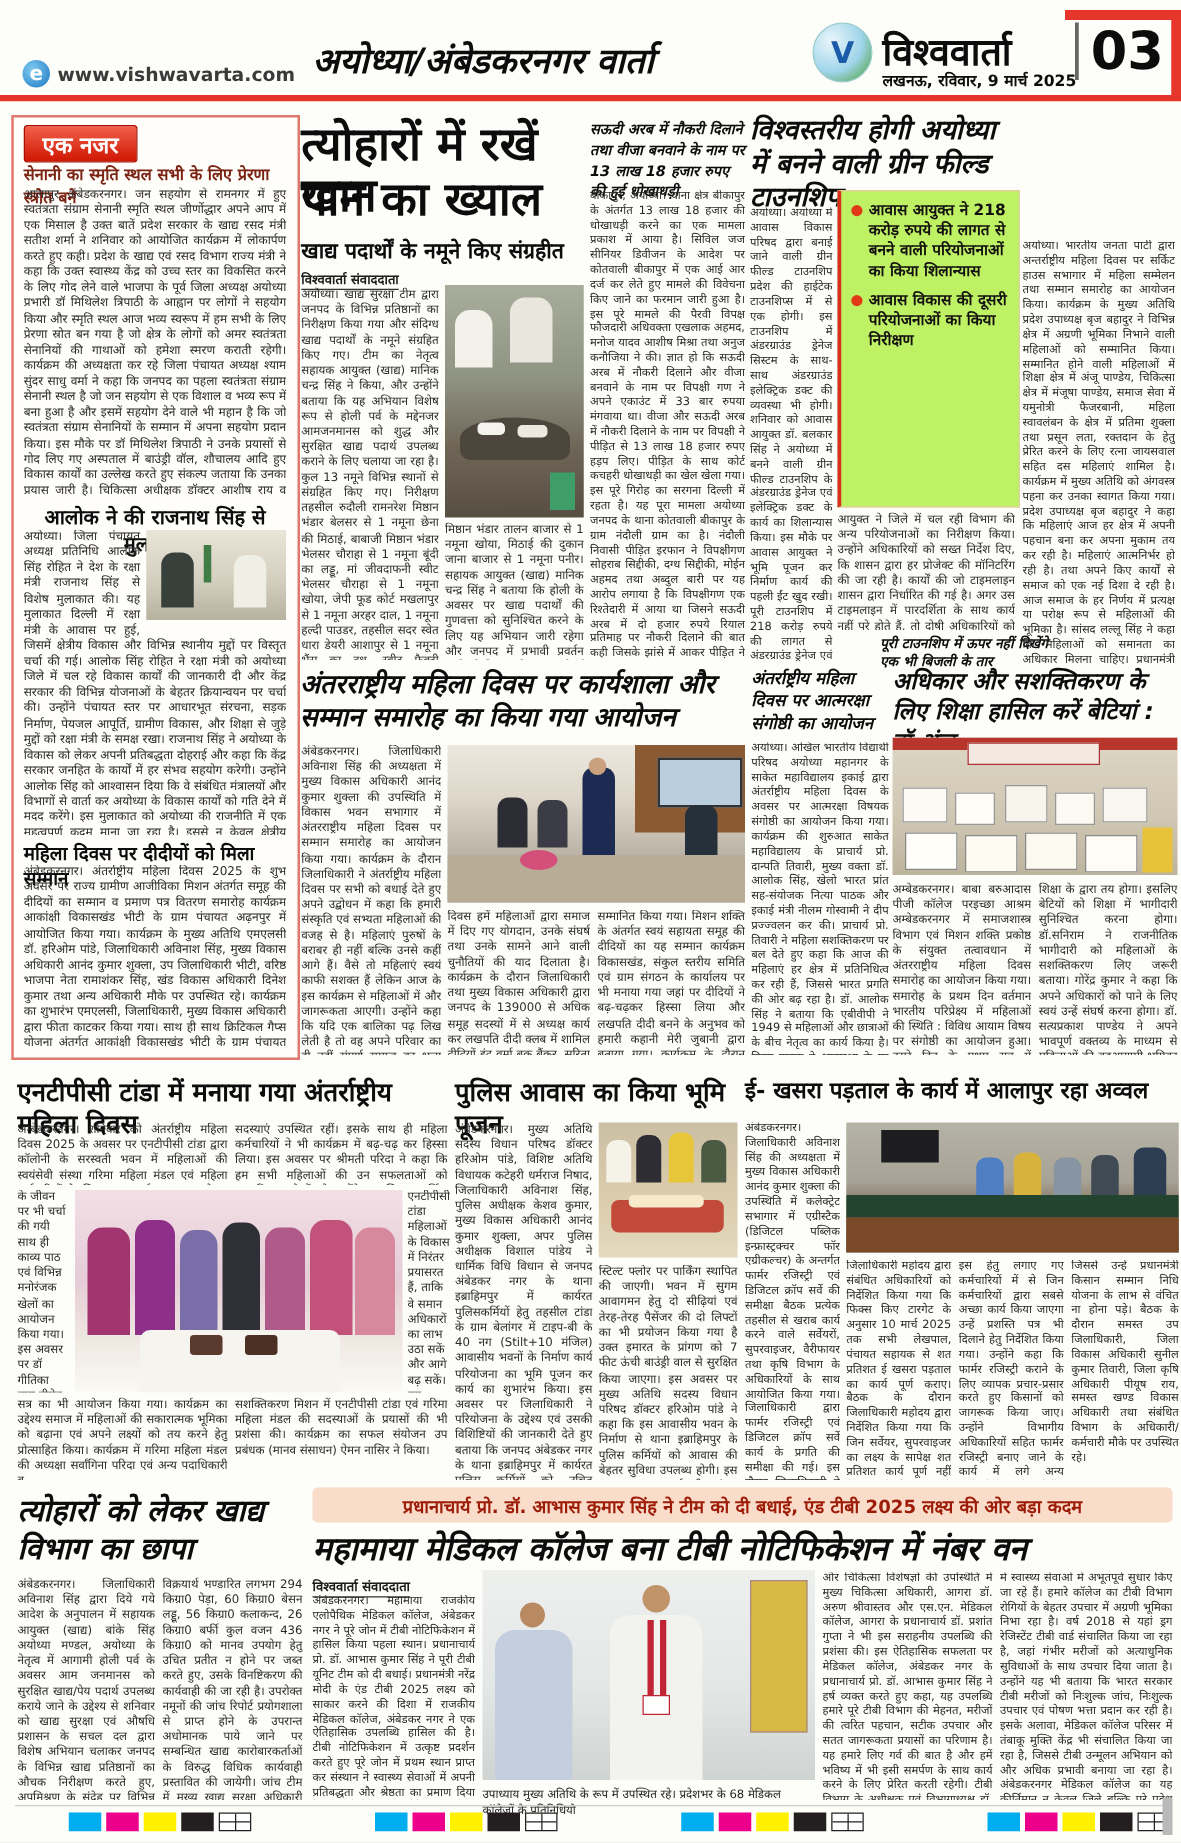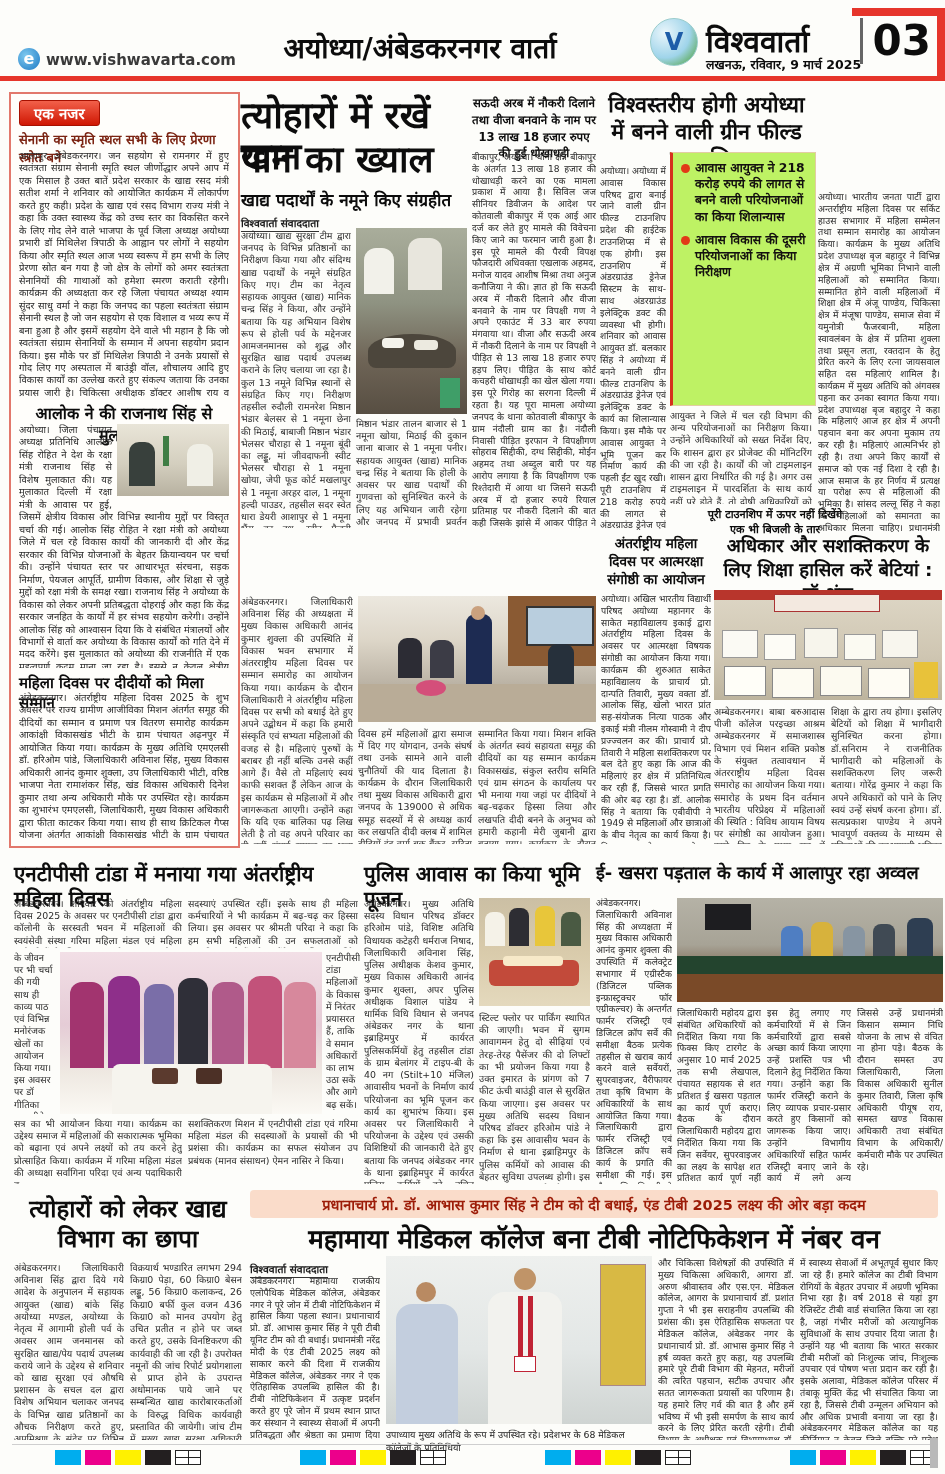--- a/index.html
+++ b/index.html
@@ -2,37 +2,37 @@
 <html><head>
 <meta charset="utf-8">
 <style>
   html,body{margin:0;padding:0;background:#e8e8e8;}
   #page{position:relative;width:945px;height:1474px;margin:0 auto;background:#fdfdfa;
         font-family:"DejaVu Sans","Liberation Sans",sans-serif;color:#1c1c1c;
         overflow:hidden;border-right:1px solid #d6d6d6;}
   .abs{position:absolute;}
   .bt{font-size:9.4px;line-height:1.3;text-align:justify;color:#2a2a2a;overflow:hidden;}
   .hd{font-weight:bold;color:#0c0c0c;}
-  .ctr{text-align:center;}
+  .ctr{font-style:italic;}
   .byline{font-weight:bold;font-size:10.5px;border-bottom:1px solid #333;display:inline-block;padding-bottom:1px;}
   .ph{position:absolute;overflow:hidden;background:#c9c3b4;}
   .ph div{position:absolute;}
   
   .red-rule{position:absolute;left:0;right:0;height:5px;background:#e6352b;}
   .pageno-frame{position:absolute;border-top:8px solid #e6352b;border-right:8px solid #e6352b;}
   .eicon{display:inline-block;width:22px;height:22px;border-radius:50%;
          background:radial-gradient(circle at 35% 35%,#7ec9ef,#1d79c4);color:#fff;
          font-weight:bold;font-size:16px;text-align:center;line-height:21px;vertical-align:middle;}
   .globe{position:absolute;width:46px;height:46px;border-radius:50%;
          background:radial-gradient(circle at 30% 30%,#eaf6fb,#9fd4ea 55%,#58a84f 90%);
          border:1px solid #9cc;color:#1d5ca8;font-weight:bold;font-size:24px;text-align:center;line-height:46px;}
   
   .eknazar-box{position:absolute;border:2px solid #e2786c;background:#fffefb;}
   .eknazar-label{position:absolute;background:linear-gradient(#f2604a,#cf1703);color:#fff;
-                 font-weight:bold;font-size:15px;padding:2px 14px;border-radius:3px;border:1px solid #a71000;}
+                 font-weight:bold;font-size:18px;padding:2px 14px;border-radius:3px;border:1px solid #a71000;}
   .bullet-box{position:absolute;background:#bef264;border:1px solid #e3cda2;border-left:3px solid #d5311d;}
   .bullet-item{display:flex;gap:5px;margin:7px 8px;font-weight:bold;font-size:12.3px;line-height:1.32;color:#13100f;}
   .bullet-dot{flex:0 0 9px;width:9px;height:9px;border-radius:50%;background:#e23a17;margin-top:4px;}
   .strap{position:absolute;background:#fadcca;color:#9c1c08;font-weight:bold;font-size:14.5px;
          text-align:center;border-radius:4px;padding-top:4px;}
   
   .regrow{position:absolute;display:flex;gap:4px;}
   .regcell{width:26px;height:15px;}
   .c-c{background:#00adee}.c-m{background:#ec008b}.c-y{background:#fff100}.c-k{background:#231f20}
   .c-r{background:#fff;border:1px solid #222;box-sizing:border-box;
@@ -109,20 +109,21 @@
     <div class="bullet-item">
         <span class="bullet-dot"></span>
         <span>आवास विकास की दूसरी परियोजनाओं का किया निरीक्षण</span>
       </div>
   </div>
   <div class="abs bt" style="left:670px;top:410px;width:142px;height:94px;">आयुक्त ने जिले में चल रही विभाग की अन्य परियोजनाओं का निरीक्षण किया। उन्होंने अधिकारियों को सख्त निर्देश दिए, कि शासन द्वारा हर प्रोजेक्ट की मॉनिटरिंग की जा रही है। कार्यों की जो टाइमलाइन शासन द्वारा निर्धारित की गई है। अगर उस टाइमलाइन में पारदर्शिता के साथ कार्य नहीं पूरे होते हैं, तो दोषी अधिकारियों को किसी भी कीमत पर बख्शा नहीं जाएगा।</div>
   <div class="abs hd ctr" style="left:704px;top:506px;width:142px;font-size:11px;">पूरी टाउनशिप में ऊपर नहीं दिखेंगे एक भी बिजली के तार</div>
 
   <div class="abs bt" style="left:818px;top:192px;width:122px;height:340px;font-size:9.1px;">अयोध्या। भारतीय जनता पार्टी द्वारा अन्तर्राष्ट्रीय महिला दिवस पर सर्किट हाउस सभागार में महिला सम्मेलन तथा सम्मान समारोह का आयोजन किया। कार्यक्रम के मुख्य अतिथि प्रदेश उपाध्यक्ष बृज बहादुर ने विभिन्न क्षेत्र में अग्रणी भूमिका निभाने वाली महिलाओं को सम्मानित किया। सम्मानित होने वाली महिलाओं में शिक्षा क्षेत्र में अंजू पाण्डेय, चिकित्सा क्षेत्र में मंजूषा पाण्डेय, समाज सेवा में यमुनोत्री फैजरबानी, महिला स्वावलंबन के क्षेत्र में प्रतिमा शुक्ला तथा प्रसून लता, रक्तदान के हेतु प्रेरित करने के लिए रत्ना जायसवाल सहित दस महिलाएं शामिल है। कार्यक्रम में मुख्य अतिथि को अंगवस्त्र पहना कर उनका स्वागत किया गया। प्रदेश उपाध्यक्ष बृज बहादुर ने कहा कि महिलाएं आज हर क्षेत्र में अपनी पहचान बना कर अपना मुकाम तय कर रही है। महिलाएं आत्मनिर्भर हो रही है। तथा अपने किए कार्यों से समाज को एक नई दिशा दे रही है। आज समाज के हर निर्णय में प्रत्यक्ष या परोक्ष रूप से महिलाओं की भूमिका है। सांसद लल्लू सिंह ने कहा कि महिलाओं को समानता का अधिकार मिलना चाहिए। प्रधानमंत्री निर्मला भारत में नारी शक्ति वंदन अधिनियम से महिलाओं को नई पहचान मिली है।</div>
 
+  <div class="abs hd ctr" style="left:240px;top:534px;width:357px;font-size:21px;line-height:1.3;">अंतरराष्ट्रीय महिला दिवस पर कार्यशाला और सम्मान समारोह का किया गया आयोजन</div>
   <div class="abs bt" style="left:241px;top:596px;width:112px;height:248px;">अंबेडकरनगर। जिलाधिकारी अविनाश सिंह की अध्यक्षता में मुख्य विकास अधिकारी आनंद कुमार शुक्ला की उपस्थिति में विकास भवन सभागार में अंतरराष्ट्रीय महिला दिवस पर सम्मान समारोह का आयोजन किया गया। कार्यक्रम के दौरान जिलाधिकारी ने अंतर्राष्ट्रीय महिला दिवस पर सभी को बधाई देते हुए अपने उद्बोधन में कहा कि हमारी संस्कृति एवं सभ्यता महिलाओं की वजह से है। महिलाएं पुरुषों के बराबर ही नहीं बल्कि उनसे कहीं आगे हैं। वैसे तो महिलाएं स्वयं काफी सशक्त हैं लेकिन आज के इस कार्यक्रम से महिलाओं में और जागरूकता आएगी। उन्होंने कहा कि यदि एक बालिका पढ़ लिख लेती है तो वह अपने परिवार का ही नहीं संपूर्ण समाज का भला करती है। महिलाओं के प्रति समाज में अच्छी सोच बनाने के लिए आवश्यक है कि महिलाओं की सफलता की कहानियों को जन-जन तक पहुंचाया जाए। हमारे देश में आदिकाल से ही नारी शक्ति को पूजनीय माना गया है। महिला दिवस का दिन हमें नारी की हर छोटी-बड़ी लड़ाई को सम्मान देने और उनके</div>
   <div class="ph" style="left:358px;top:596px;width:238px;height:126px;background:linear-gradient(#ece8df 0%,#ddd6c8 35%,#9d9486 100%);">
     <div style="left:150px;top:0;width:88px;height:70px;background:#8a5a33;"></div>
     <div style="left:168px;top:10px;width:64px;height:36px;background:#b9cede;border:2px solid #333;"></div>
     <div style="left:108px;top:18px;width:26px;height:70px;background:#1d2b52;border-radius:9px 9px 0 0;"></div>
     <div style="left:113px;top:10px;width:14px;height:14px;background:#caa17e;border-radius:50%;"></div>
     <div style="left:40px;top:42px;width:24px;height:40px;background:#2c2c34;border-radius:9px 9px 0 0;"></div>
     <div style="left:72px;top:44px;width:24px;height:38px;background:#3c3c46;border-radius:9px 9px 0 0;"></div>
     <div style="left:190px;top:48px;width:26px;height:42px;background:#26303b;border-radius:9px 9px 0 0;"></div>
     <div style="left:0;top:88px;width:238px;height:38px;background:#b9ac97;"></div>

